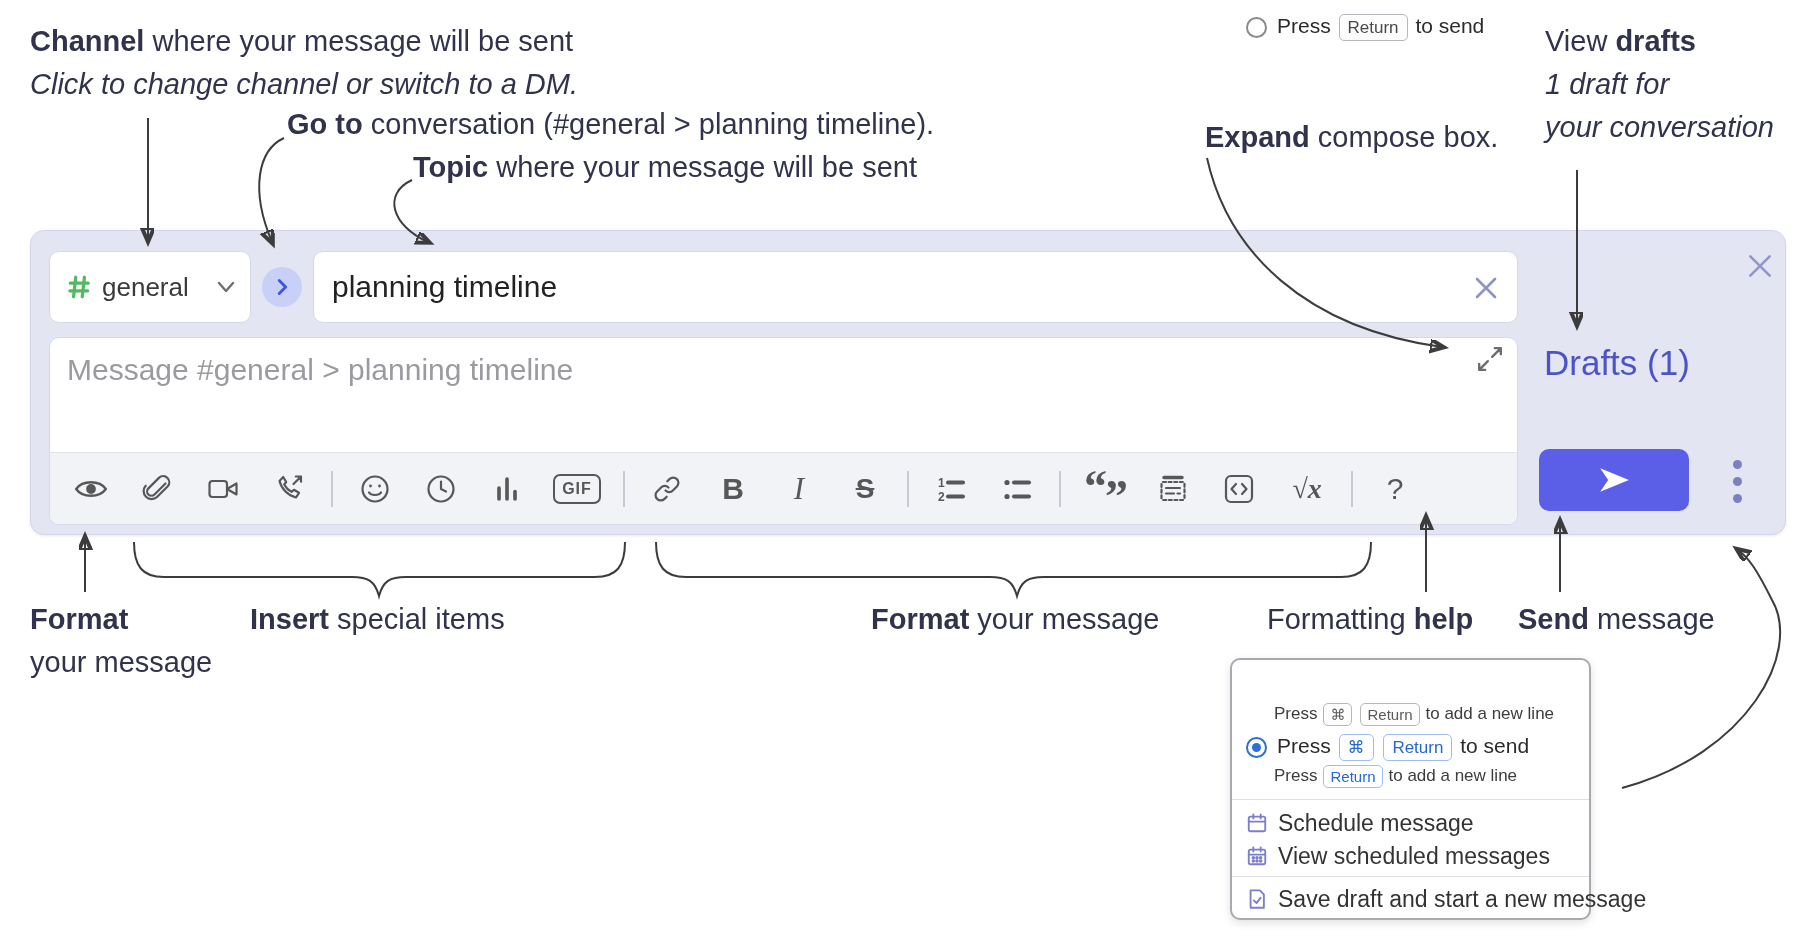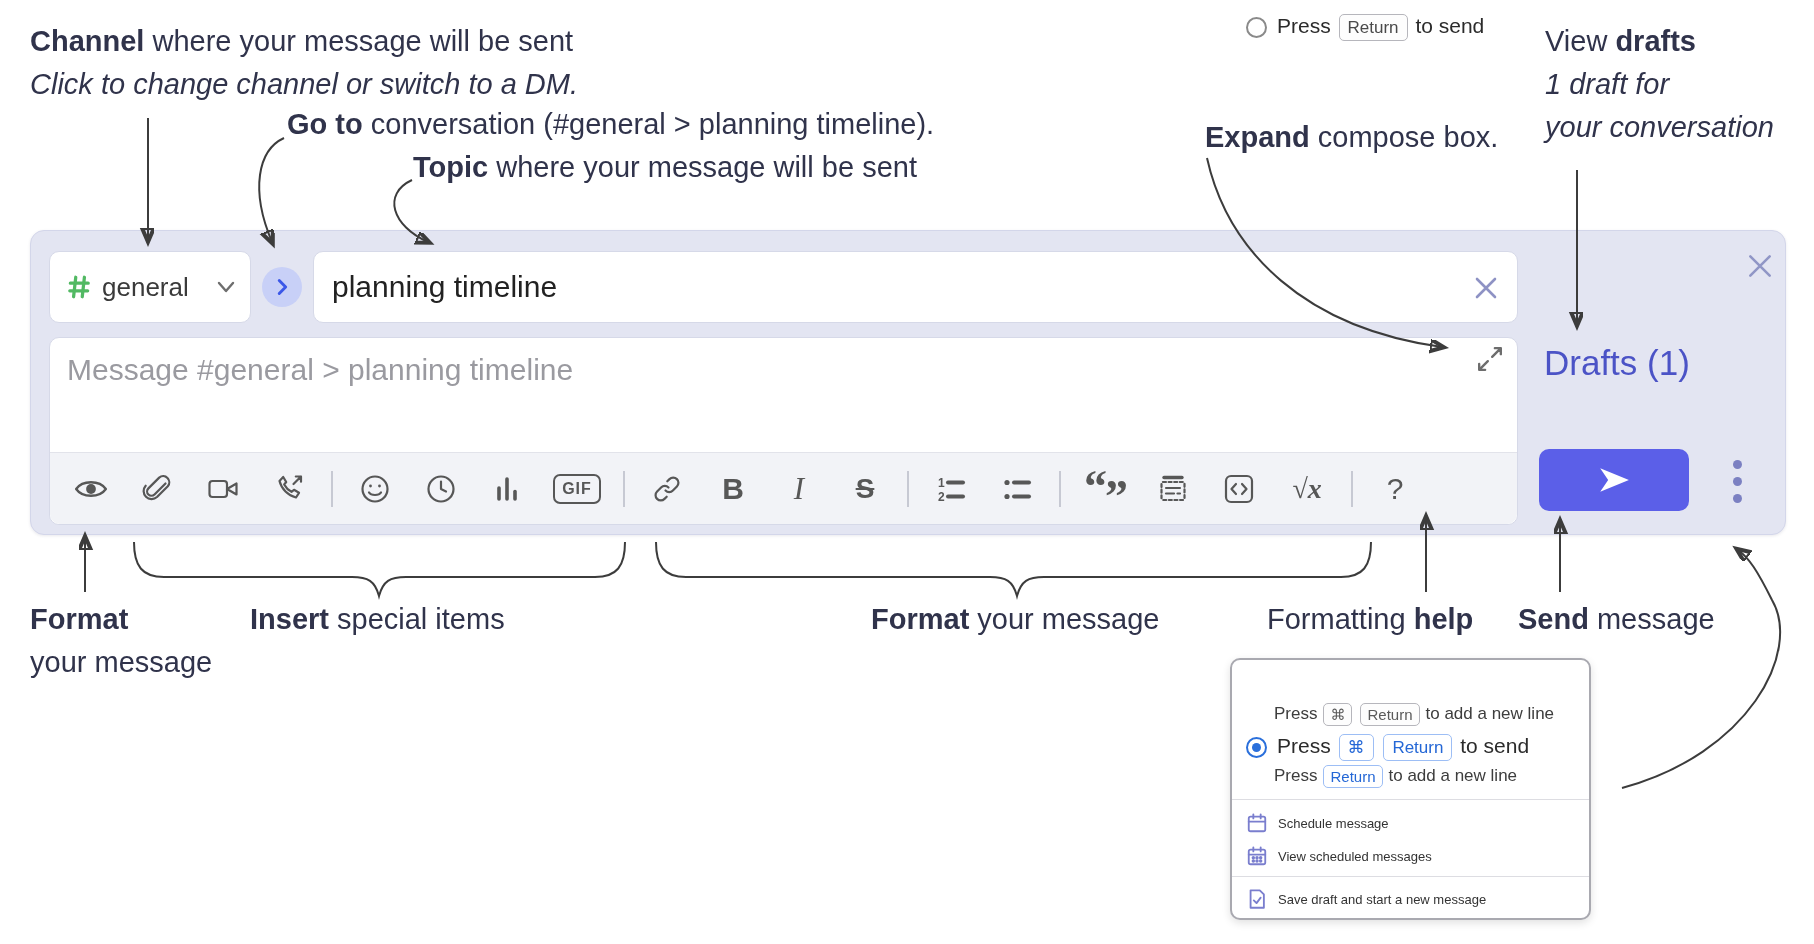--- a/index.html
+++ b/index.html
@@ -54,21 +54,21 @@
   .prow{position:absolute;left:14px;right:10px;display:flex;align-items:center;gap:10px;white-space:nowrap;}
   .psub{position:absolute;left:42px;right:6px;font-size:17px;color:#3d3d3d;display:flex;align-items:center;gap:4px;white-space:nowrap;}
   .radio{width:17px;height:17px;border:2px solid #8a8a8a;border-radius:50%;flex:0 0 auto;cursor:pointer;}
   .radio.sel{border-color:#2a6fdb;display:flex;align-items:center;justify-content:center;}
   .radio.sel i{width:9px;height:9px;border-radius:50%;background:#2a6fdb;}
   .key{display:inline-block;border:1.5px solid #b6b6bc;border-radius:5px;padding:0 8px;font-size:17px;line-height:25px;
        color:#4a4a4a;background:#fdfdfd;margin:16px 2px;}
   .key.sm{font-size:15px;line-height:21px;padding:0 6px;color:#5a5a5a;}
   .key.blue{border-color:#9dbef5;color:#2467d6;background:#fff;}
   .psep{position:absolute;left:0;width:100%;height:1px;background:#dddde2;}
-  .pitem{position:absolute;left:14px;right:6px;height:34px;display:flex;align-items:center;gap:10px;font-size:13px;color:#333;cursor:pointer;white-space:nowrap;}
+  .pitem{position:absolute;left:14px;right:6px;height:34px;display:flex;align-items:center;gap:10px;font-size:23px;color:#333;cursor:pointer;white-space:nowrap;}
   .pitem svg{stroke:#7a7ece;fill:none;stroke-width:2;stroke-linecap:round;stroke-linejoin:round;flex:0 0 auto;}
 </style>
 </head>
 <body>
 
 <div id="stage">
 
   <svg id="connectors" width="1814" height="944">
     <defs>
       <marker id="arw" orient="auto" markerWidth="10" markerHeight="8" refX="6" refY="3">

